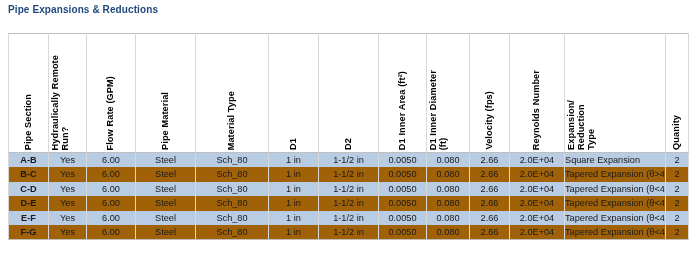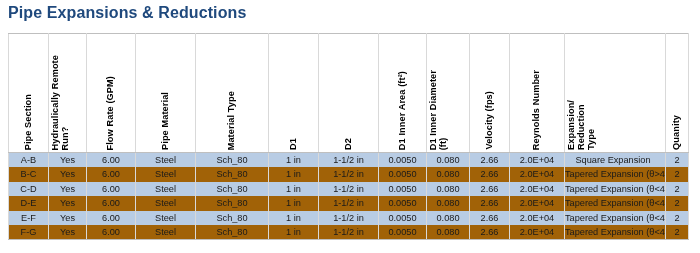--- a/index.html
+++ b/index.html
@@ -12,21 +12,21 @@
     height: 253px;
     font-family: "Liberation Sans", sans-serif;
     overflow: hidden;
     position: relative;
   }
 
   #page-title {
     position: absolute;
     left: 8px;
     top: 4px;
-    font-size: 16px;
+    font-size: 10px;
     font-weight: bold;
     color: #1F497D;
     letter-spacing: 0.1px;
   }
 
   #table-wrap {
     position: absolute;
     left: 8px;
     top: 33px;
     width: 680px;
@@ -86,22 +86,22 @@
   
   tbody td {
     height: 14.4px;
     line-height: 14.4px;
     text-align: center;
     white-space: nowrap;
     font-size: 9.2px;
   }
   tbody tr.odd td { background: #B8CCE4; }
   tbody tr.even td { background: #a16207; }
-  tbody tr td.sect { font-weight: normal; }
-  tbody td.etype { text-align: center; padding-right: 4px; }
+  tbody tr td.sect { font-weight: bold; }
+  tbody td.etype { text-align: left; padding-right: 4px; }
   tbody tr:last-child td { border-bottom: 1px solid #BFBFBF; }
 
   
   col.c-sect   { width: 40px; }
   col.c-remote { width: 38px; }
   col.c-flow   { width: 49px; }
   col.c-mat    { width: 60px; }
   col.c-type   { width: 73px; }
   col.c-d1     { width: 50px; }
   col.c-d2     { width: 60px; }

